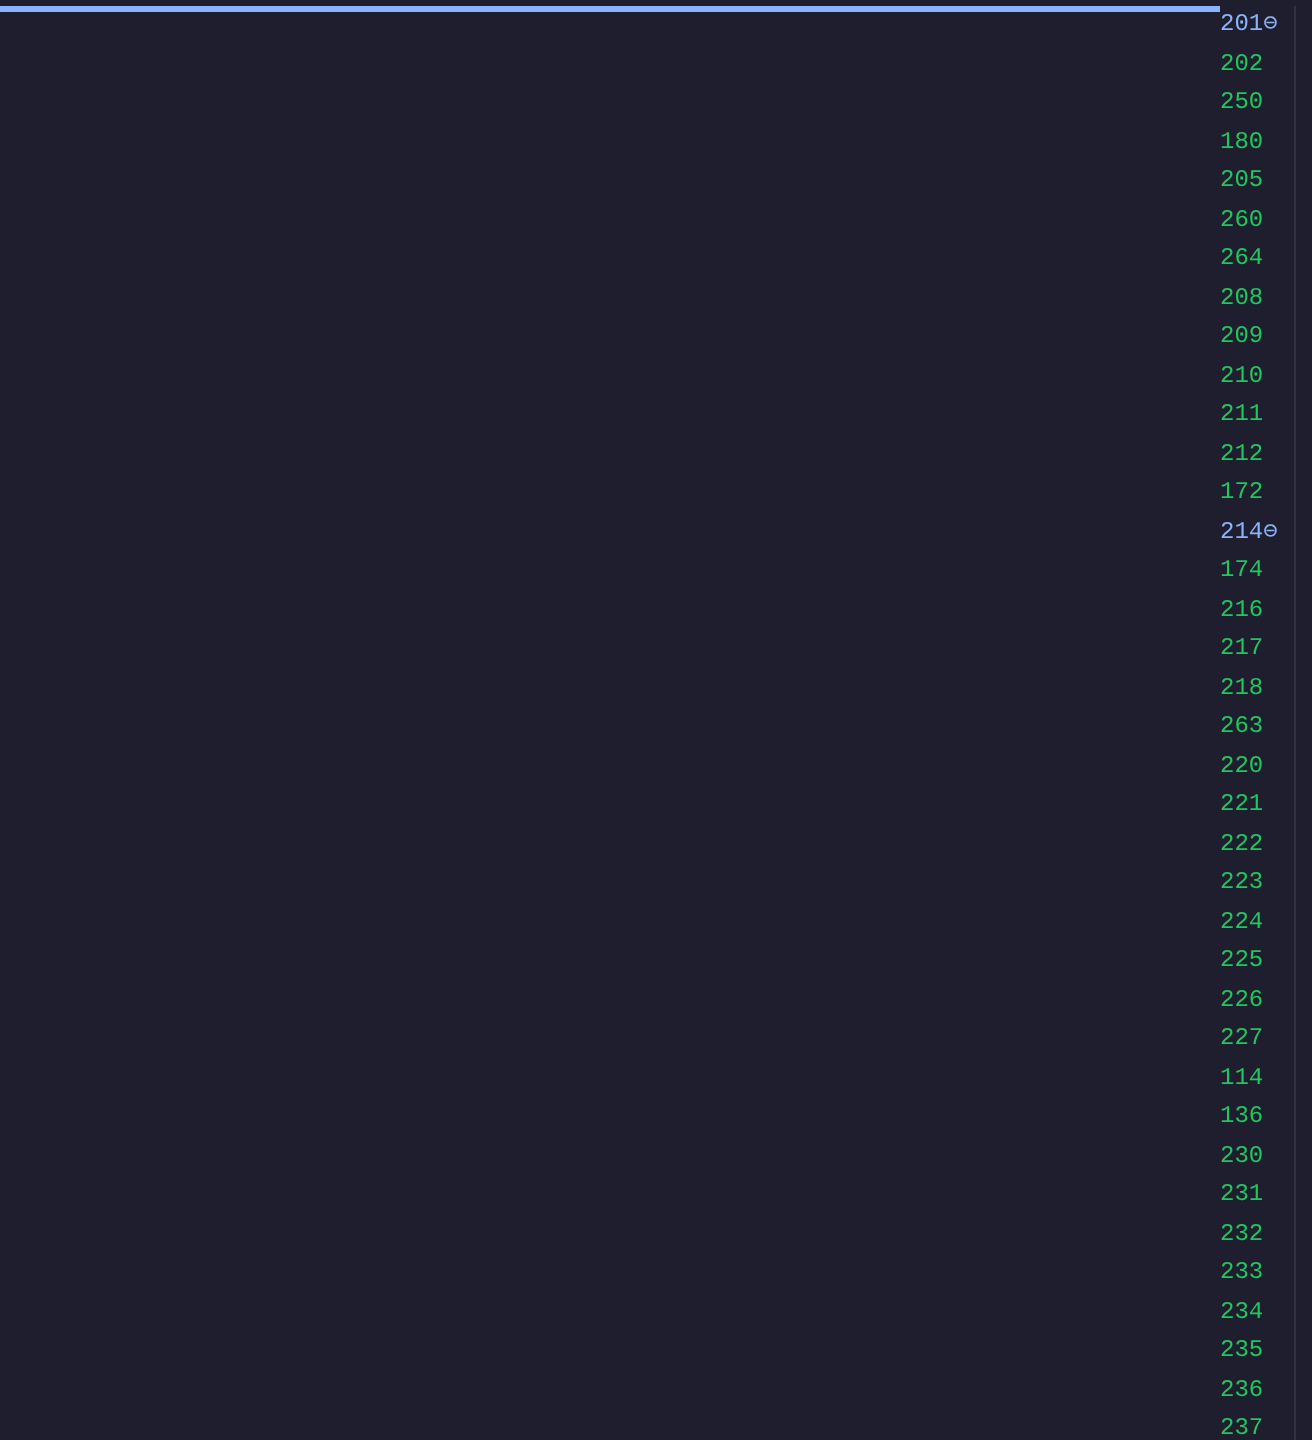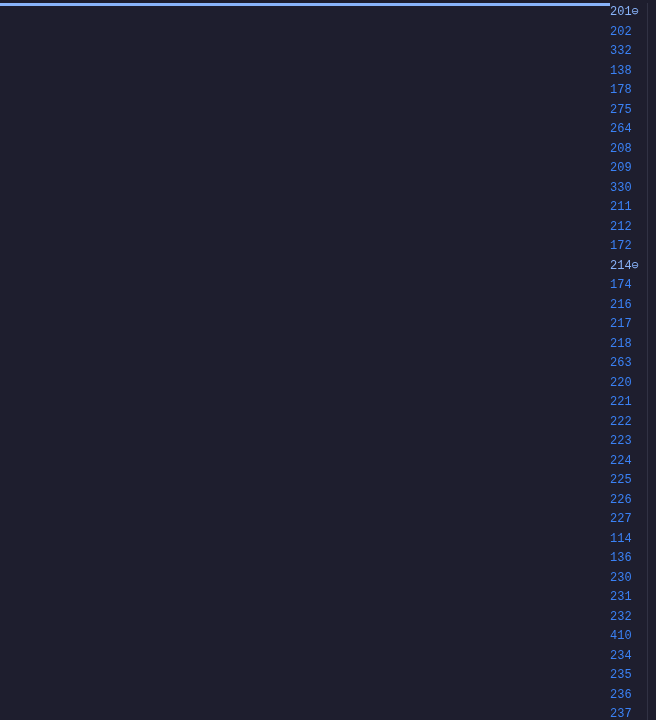--- a/index.html
+++ b/index.html
@@ -25,21 +25,21 @@
       text-align: left;
       padding-right: 6px;
       padding-top: 0;
       user-select: none;
       border-right: 1px solid #313244;
     }
     .gutter .line-num {
       display: block;
       height: 19.5px;
       font-size: 12px;
-      color: #3b82f6;
+      color: #22c55e;
     }
     .gutter .line-num.folded {
       color: #89b4fa;
     }
     .code-area {
       flex: 1;
       padding-left: 8px;
       overflow: hidden;
       background: #1e1e2e;
     }
@@ -58,28 +58,28 @@
     }
   </style>
 </head>
 <body>
 
 <div class="editor">
   <div class="top-bar" style="position:absolute;top:0;left:0;width:100%;"></div>
   <div class="gutter" id="gutter">
       <span class="line-num folded">201⊖</span>
       <span class="line-num">202</span>
-      <span class="line-num">332</span>
-      <span class="line-num">138</span>
-      <span class="line-num">178</span>
-      <span class="line-num">275</span>
+      <span class="line-num">250</span>
+      <span class="line-num">180</span>
+      <span class="line-num">205</span>
+      <span class="line-num">260</span>
       <span class="line-num">264</span>
       <span class="line-num">208</span>
       <span class="line-num">209</span>
-      <span class="line-num">330</span>
+      <span class="line-num">210</span>
       <span class="line-num">211</span>
       <span class="line-num">212</span>
       <span class="line-num">172</span>
       <span class="line-num folded">214⊖</span>
       <span class="line-num">174</span>
       <span class="line-num">216</span>
       <span class="line-num">217</span>
       <span class="line-num">218</span>
       <span class="line-num">263</span>
       <span class="line-num">220</span>
@@ -88,21 +88,21 @@
       <span class="line-num">223</span>
       <span class="line-num">224</span>
       <span class="line-num">225</span>
       <span class="line-num">226</span>
       <span class="line-num">227</span>
       <span class="line-num">114</span>
       <span class="line-num">136</span>
       <span class="line-num">230</span>
       <span class="line-num">231</span>
       <span class="line-num">232</span>
-      <span class="line-num">410</span>
+      <span class="line-num">233</span>
       <span class="line-num">234</span>
       <span class="line-num">235</span>
       <span class="line-num">236</span>
       <span class="line-num">237</span>
     </div>
   <div class="code-area" id="code-area">
       <span class="code-line">  ( )</span>
       <span class="code-line">  {</span>
       <span class="code-line">      = ;</span>
       <span class="code-line">      = ;</span>

